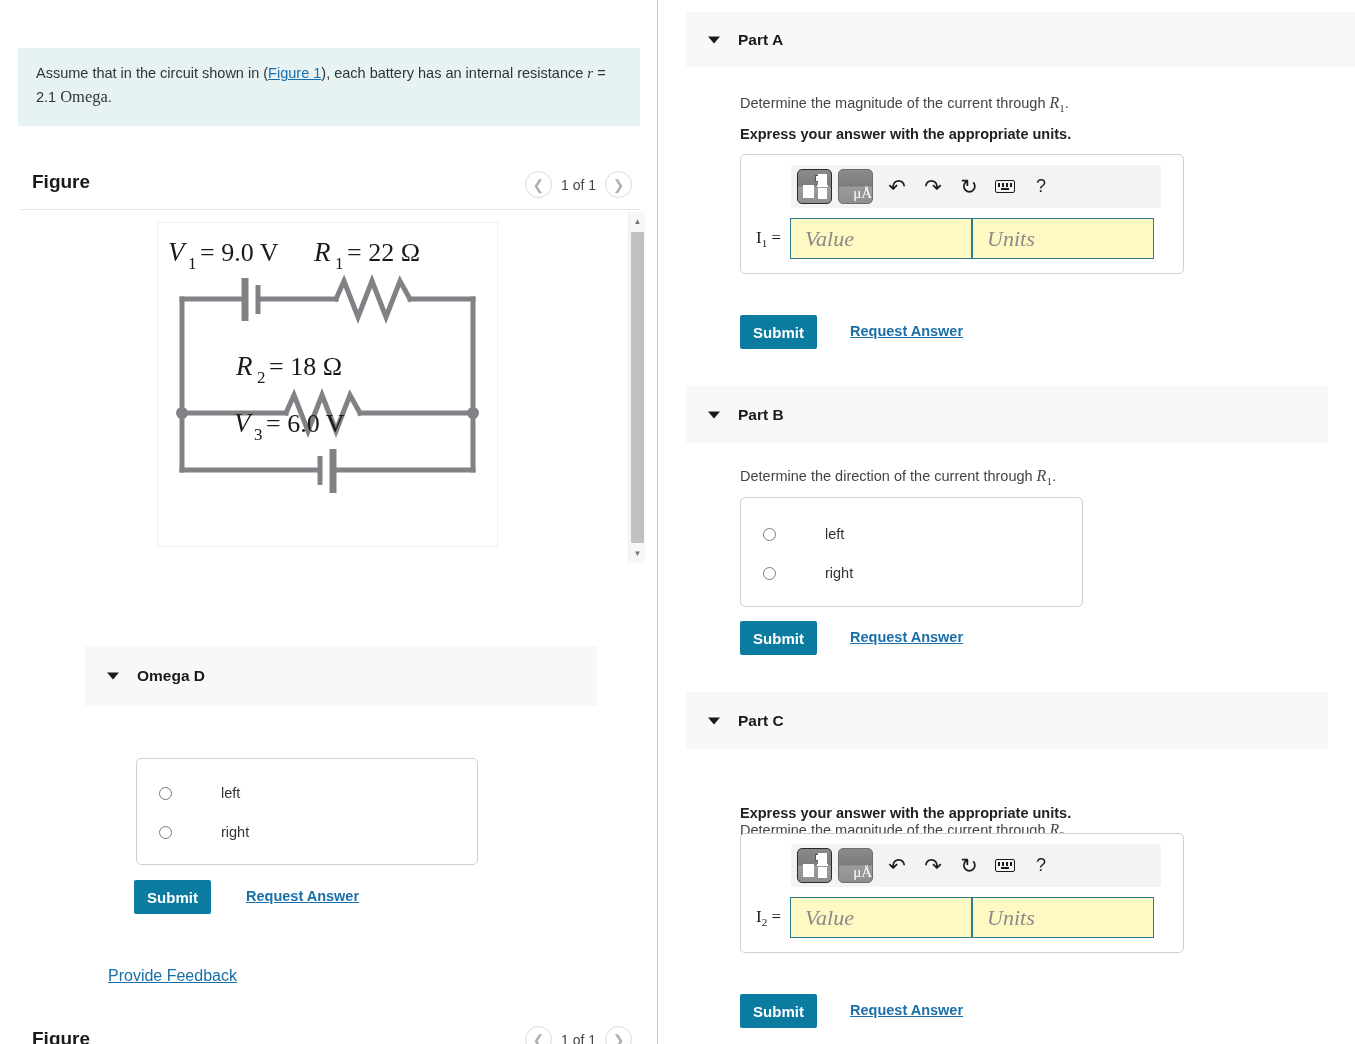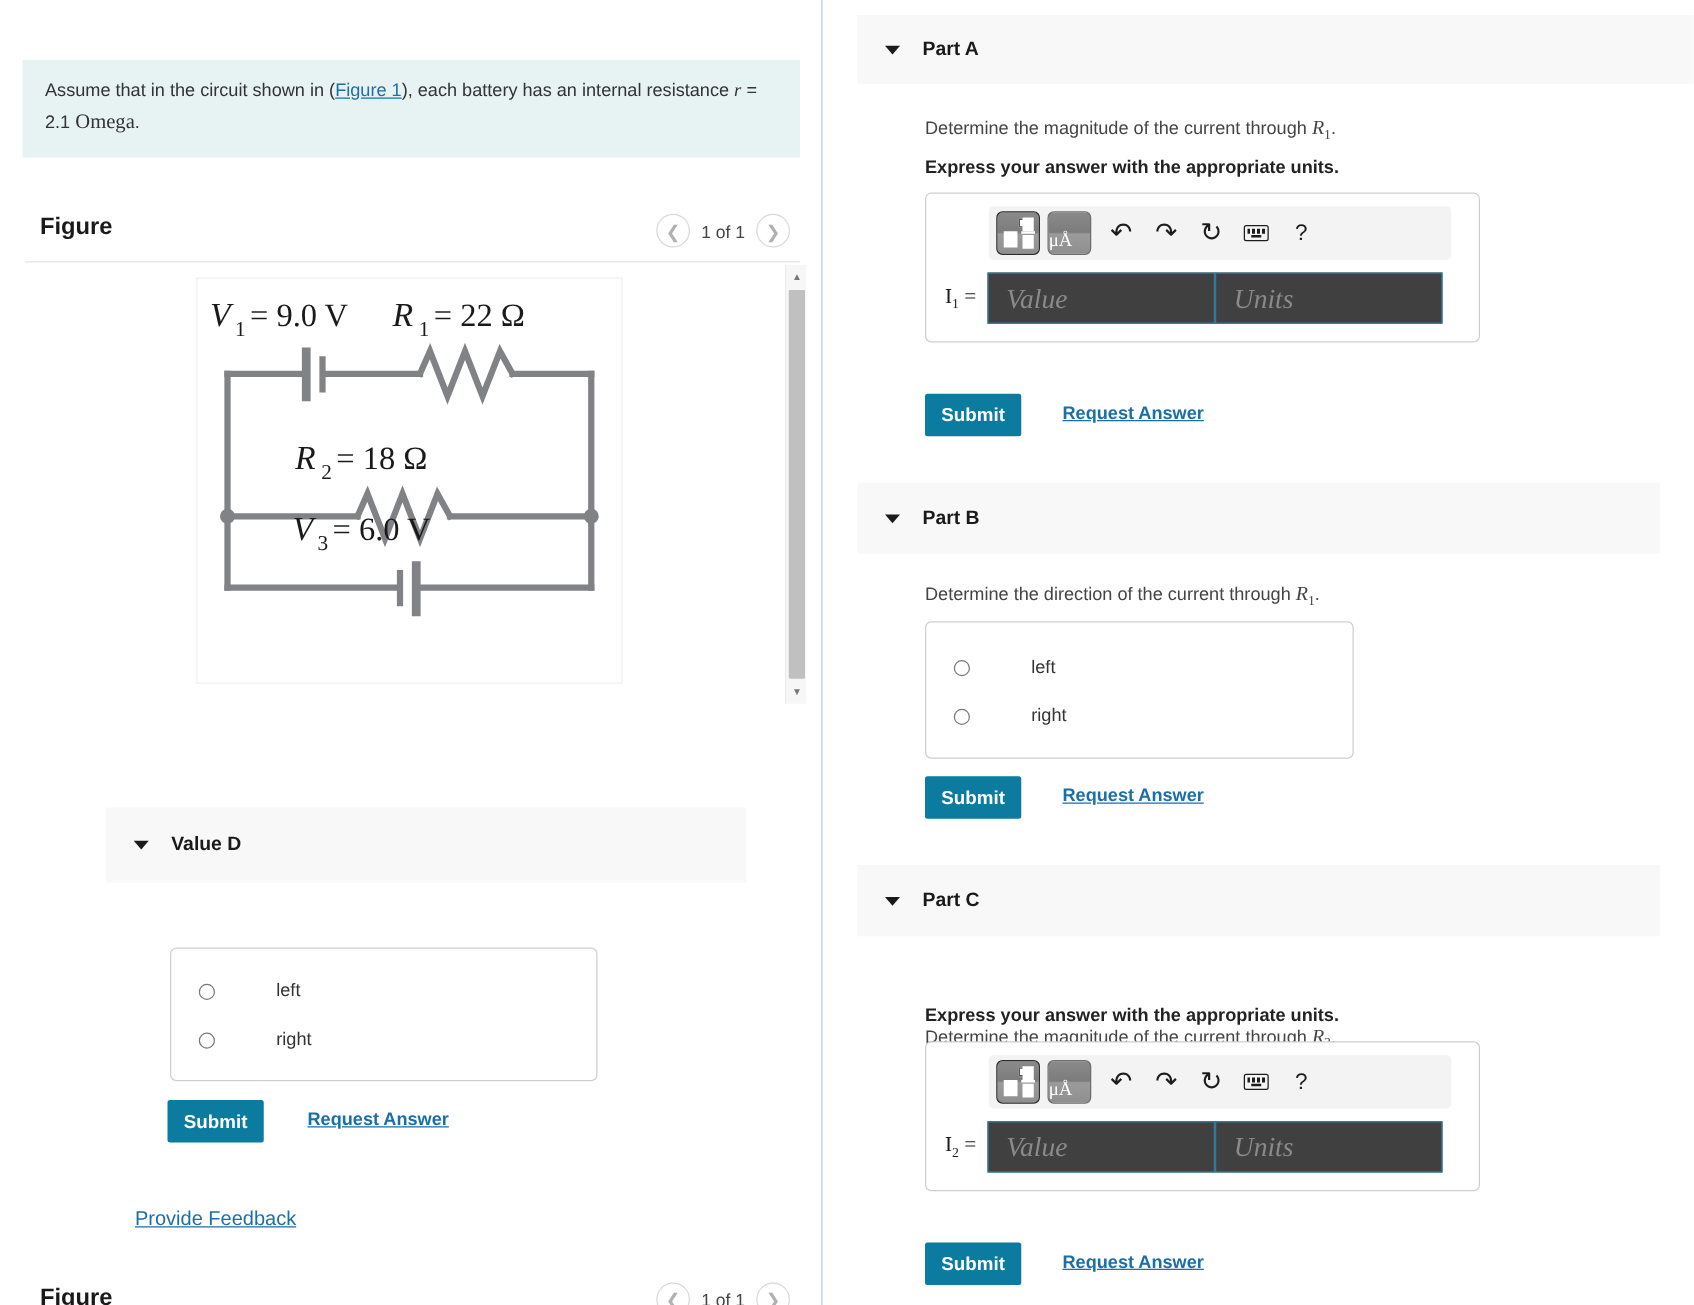--- a/index.html
+++ b/index.html
@@ -213,21 +213,21 @@
   }
   
   .tmpl-a { position:absolute; left:5px; top:15px; width:11px; height:13px; background:#fff; }
   .tmpl-b { position:absolute; left:17px; top:5px; width:7px; height:7px; background:#fff; border:1px solid #555; box-sizing:border-box; }
   .tmpl-c { position:absolute; left:20px; top:4px; width:9px; height:11px; background:#fff; }
   .tmpl-d { position:absolute; left:20px; top:18px; width:9px; height:11px; background:#fff; }
   .tmpl-e { position:absolute; left:19px; top:15px; width:11px; height:2px; background:#fff; }
   .unit-glyph {
     position: absolute;
     left: 0; right: 0; bottom: 2px;
-    text-align: left;
+    text-align: right;
     color: #fff;
     font-family: "Liberation Serif", serif;
     font-size: 15px;
     line-height: 1;
   }
   .mb-icon {
     width: 36px; height: 33px;
     display: flex; align-items: center; justify-content: center;
     color: #1c1c1c;
     flex: 0 0 auto;
@@ -259,21 +259,21 @@
   .ans-label {
     font-family: "Liberation Serif", serif;
     font-size: 17px;
     color: #1a1a1a;
     margin-right: 9px;
     white-space: nowrap;
   }
   .ans-field {
     height: 41px;
     border: 1px solid #2f7b96;
-    background: #404040;
+    background: #fef9c3;
     box-sizing: border-box;
     display: flex;
     align-items: center;
     padding-left: 14px;
     font-family: "Liberation Serif", serif;
     font-style: italic;
     font-size: 22px;
     color: #8a8a8a;
   }
 
@@ -422,21 +422,21 @@
       <span>▲</span>
     </div>
     <div class="sb-thumb" style="top:20px; height:311px;"></div>
     <div class="sb-arrow" style="top:333px;">
       <span>▼</span>
     </div>
   </div>
 
   <div class="part-header" style="left:85px; top:646px; width:512px; height:60px;">
     <span class="caret"></span>
-    <span class="part-label">Value D</span>
+    <span class="part-label">Omega D</span>
   </div>
 
 
   <div class="radio-box" style="left:136px; top:758px; width:342px; height:107px;">
     <div class="radio-row" style="left:22px; top:26px;">
       <span class="radio-dot"></span>
       <span class="radio-label">left</span>
     </div>
     <div class="radio-row" style="left:22px; top:65px;">
       <span class="radio-dot"></span>

